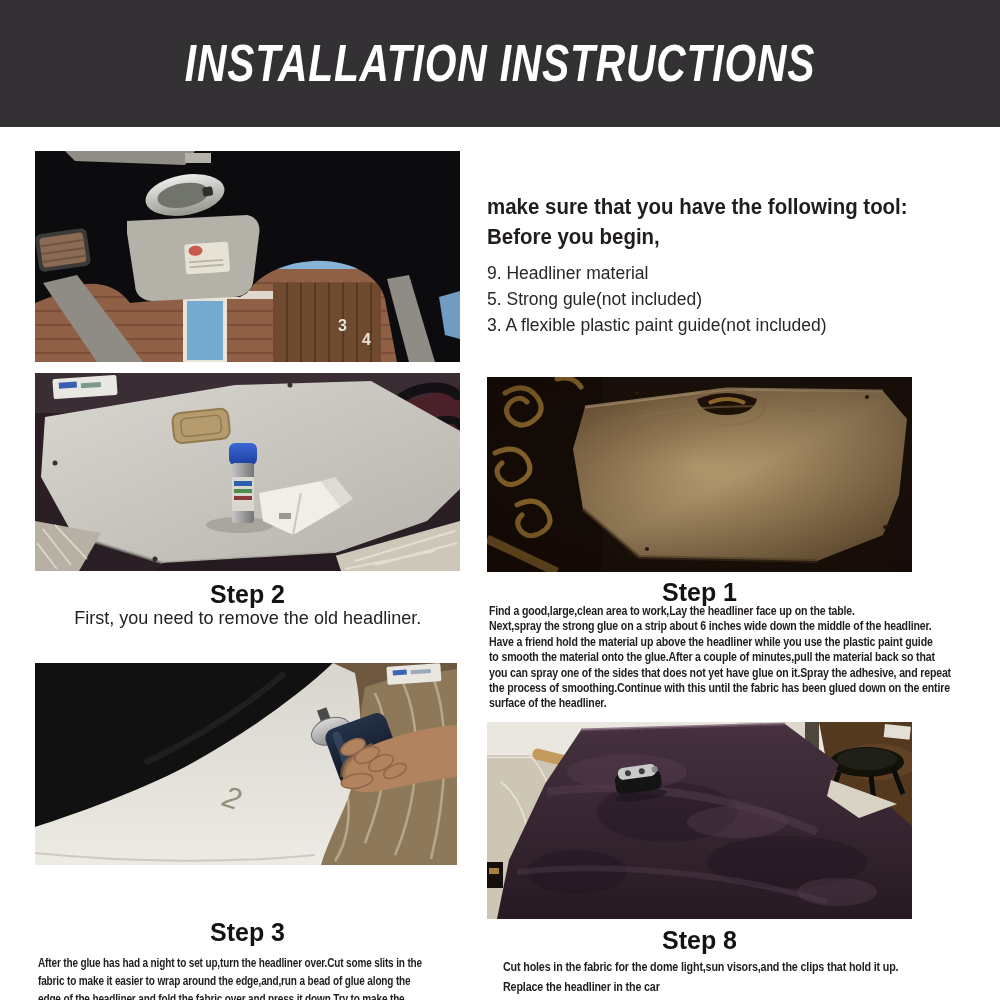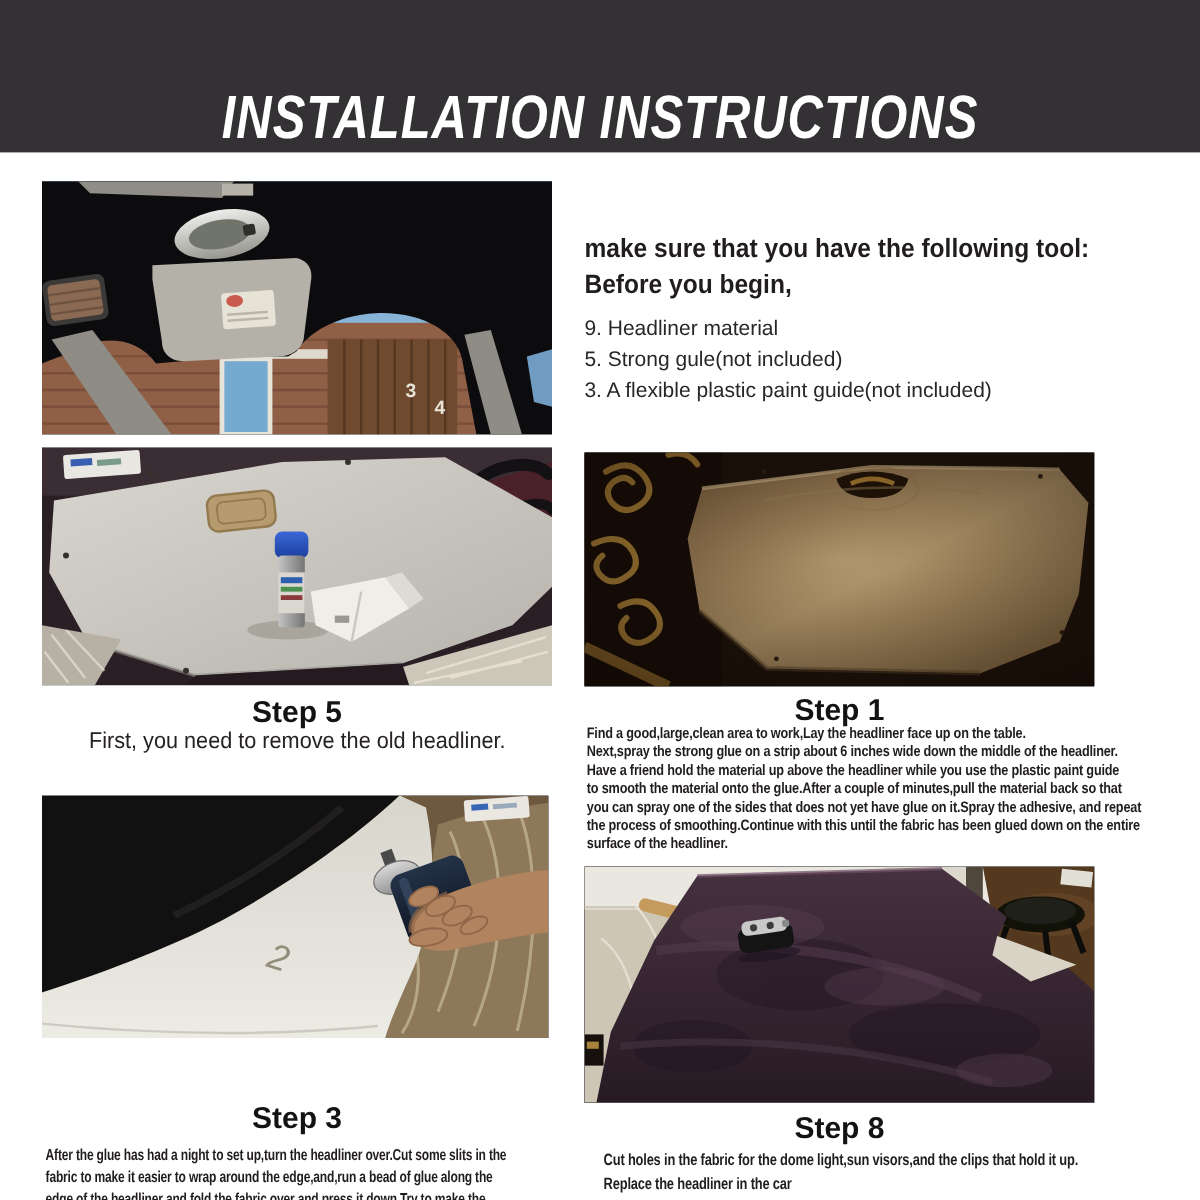--- a/index.html
+++ b/index.html
@@ -1,21 +1,21 @@
 <!DOCTYPE html>
 <html><head>
 <meta charset="utf-8">
 <style>
   html,body{margin:0;padding:0;}
   body{width:1000px;height:1000px;position:relative;background:#ffffff;
        font-family:"Liberation Sans", sans-serif;color:#1d1a1b;overflow:hidden;}
   .abs{position:absolute;}
   
   .banner{left:0;top:0;width:1000px;height:127px;background:#333134;
-          display:flex;align-items:flex-end;justify-content:center;}
+          display:flex;align-items:center;justify-content:center;}
   .banner-text{font-size:51px;font-weight:700;font-style:italic;color:#ffffff;
                display:inline-block;transform:scaleX(.8);white-space:nowrap;letter-spacing:1px;}
   
   .photo{position:absolute;overflow:hidden;background:#000;}
   .photo svg{display:block;width:100%;height:100%;}
   .p1{left:35px;top:151px;width:425px;height:211px;}
   .p2{left:35px;top:373px;width:425px;height:198px;}
   .p3{left:487px;top:377px;width:425px;height:195px;}
   .p4{left:35px;top:663px;width:422px;height:202px;}
   .p5{left:487px;top:722px;width:425px;height:197px;}
@@ -161,21 +161,21 @@
     <path d="M8,156 L36,192 M20,152 L52,186 M2,170 L22,196"></path>
   </g>
   <polygon points="296,184 425,148 425,198 306,198" fill="#cdc7ba"></polygon>
   <g stroke="#efe9dc" stroke-width="2" opacity=".7">
     <path d="M320,188 L420,158 M340,192 L422,170 M310,196 L400,178"></path>
   </g>
   <path d="M128,190 L300,180 L306,198 L120,198 Z" fill="#241a1f"></path>
 </svg>
 </div>
 
-<div class="abs t1 step-title">Step 5</div>
+<div class="abs t1 step-title">Step 2</div>
 <div class="abs c1"><span class="sxc">First, you need to remove the old headliner.</span></div>
 
 <div class="photo p3">
 <svg viewBox="0 0 425 195" preserveAspectRatio="none" role="img" aria-label="Headliner laid face up on a dark patterned carpet">
   <defs>
     <linearGradient id="g3b" x1="0" y1="0" x2="1" y2="1">
       <stop offset="0" stop-color="#7d6342"></stop>
           <stop offset=".5" stop-color="#b89e72"></stop>
           <stop offset="1" stop-color="#8a7049"></stop>
     </linearGradient>

